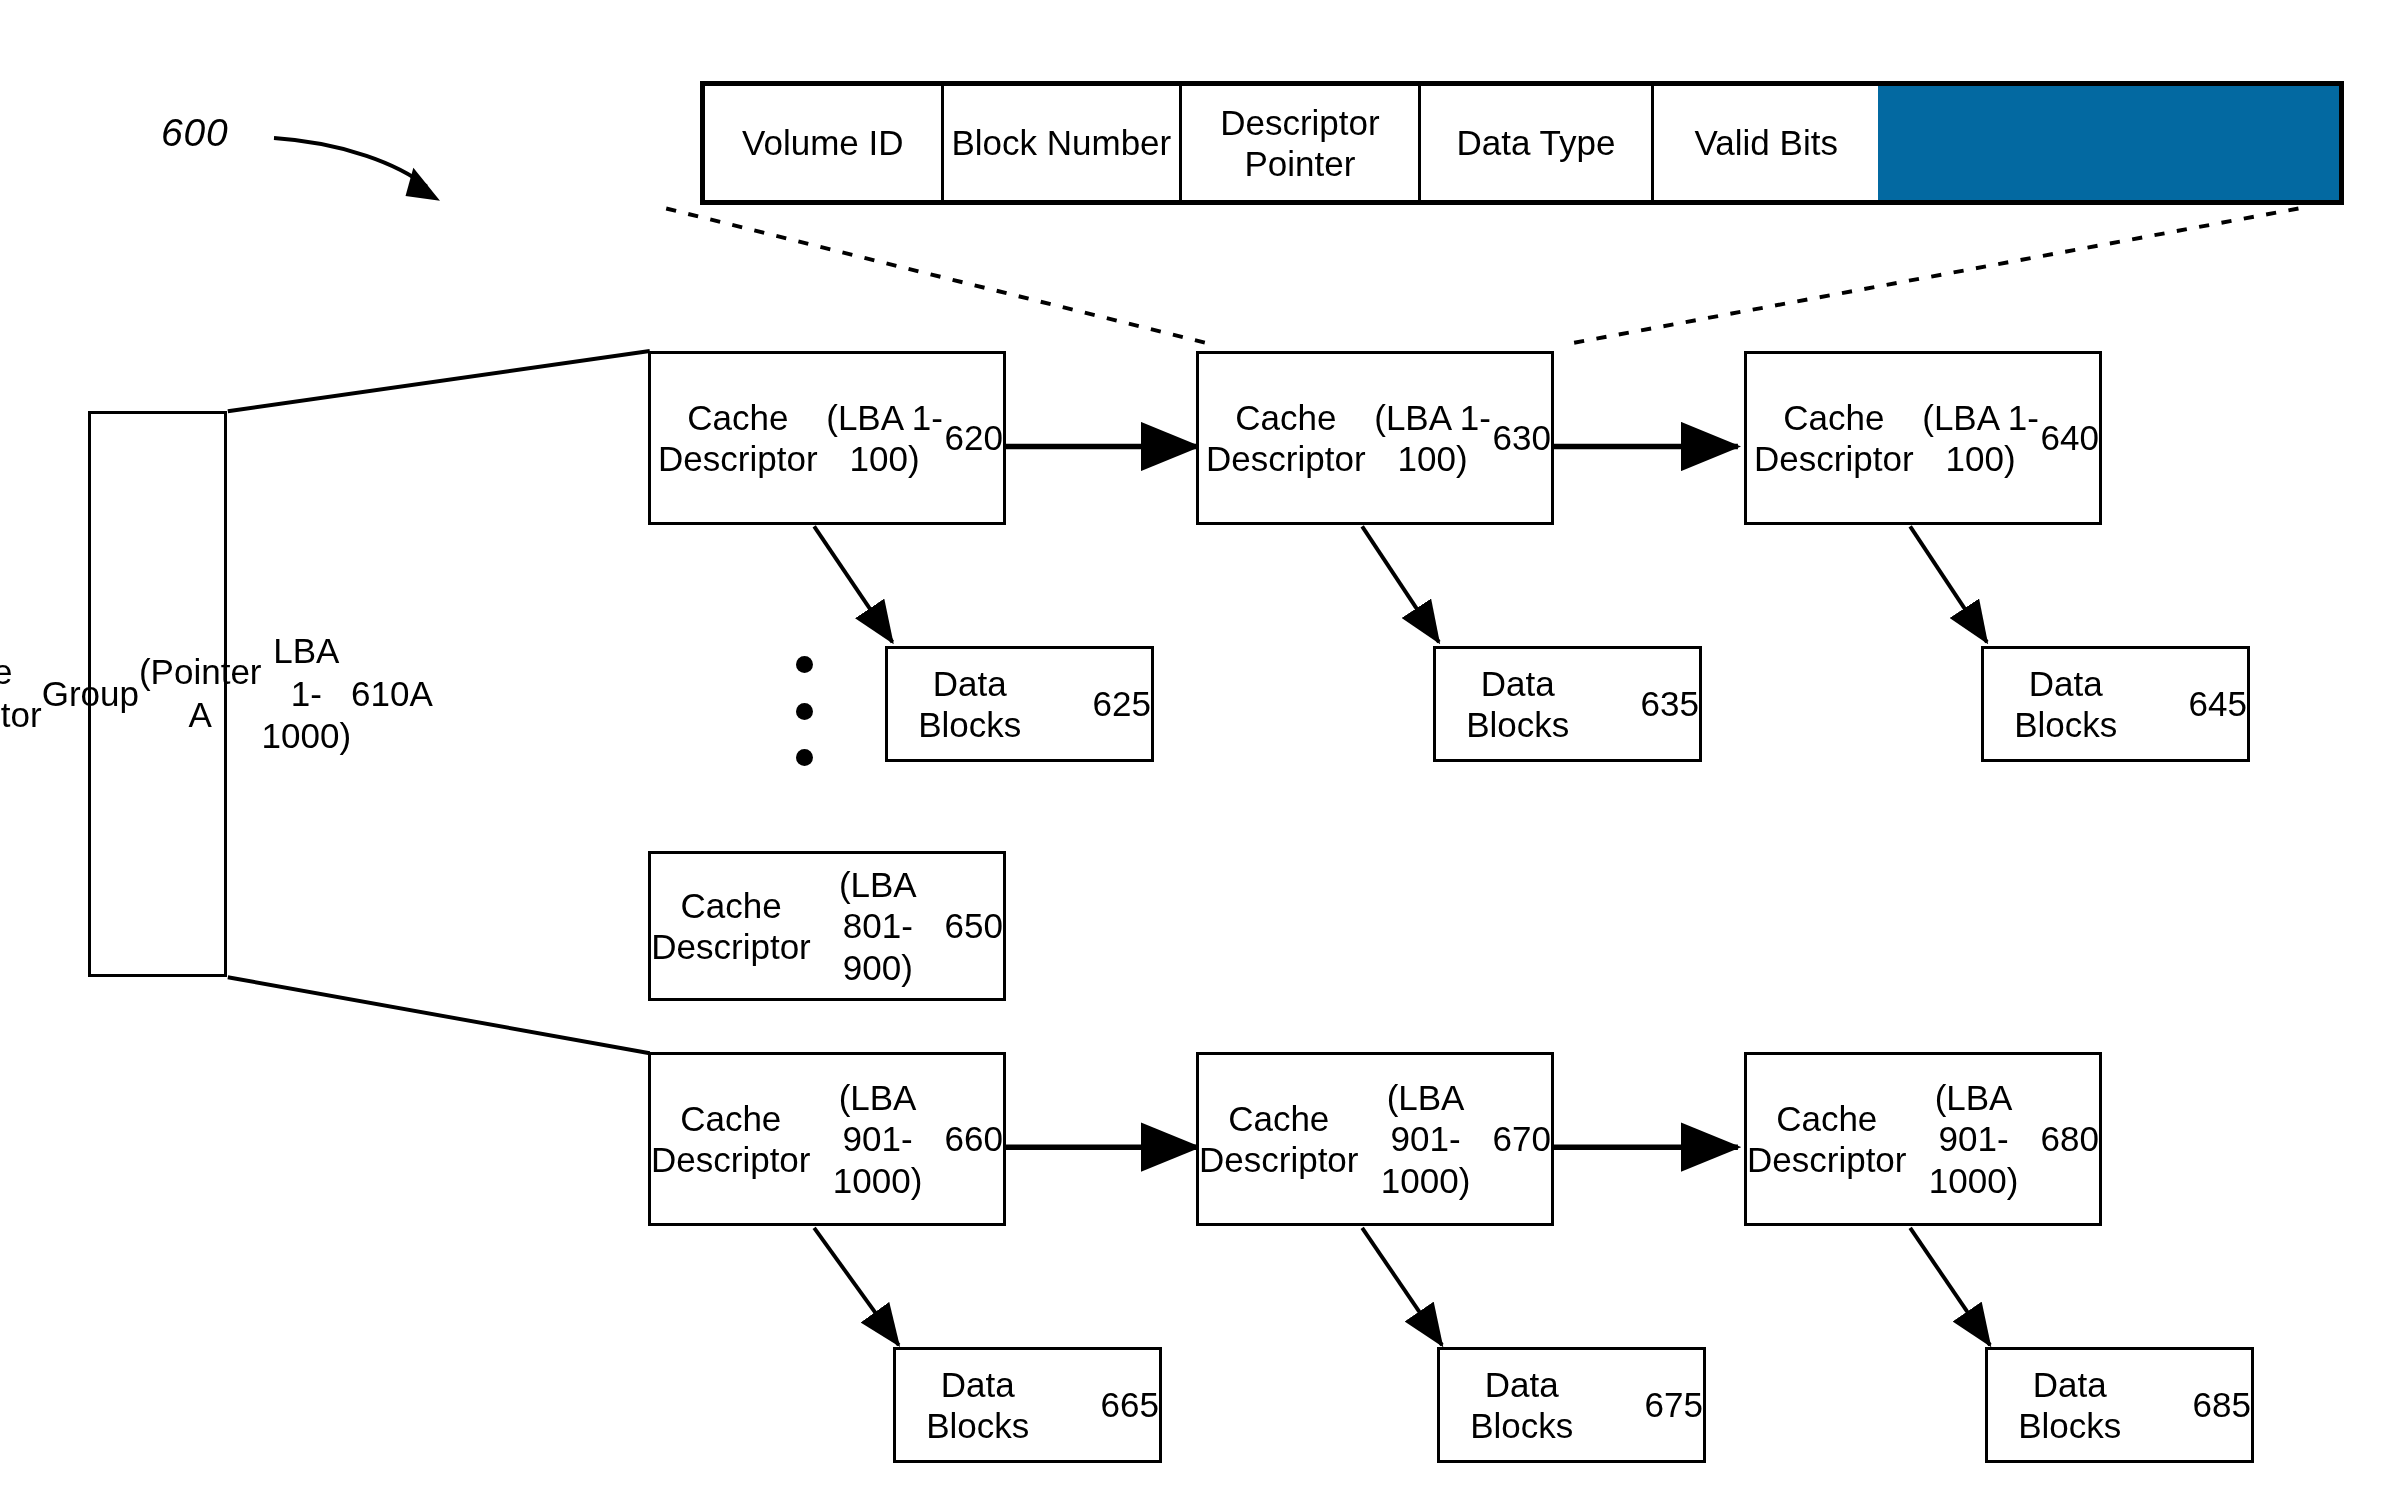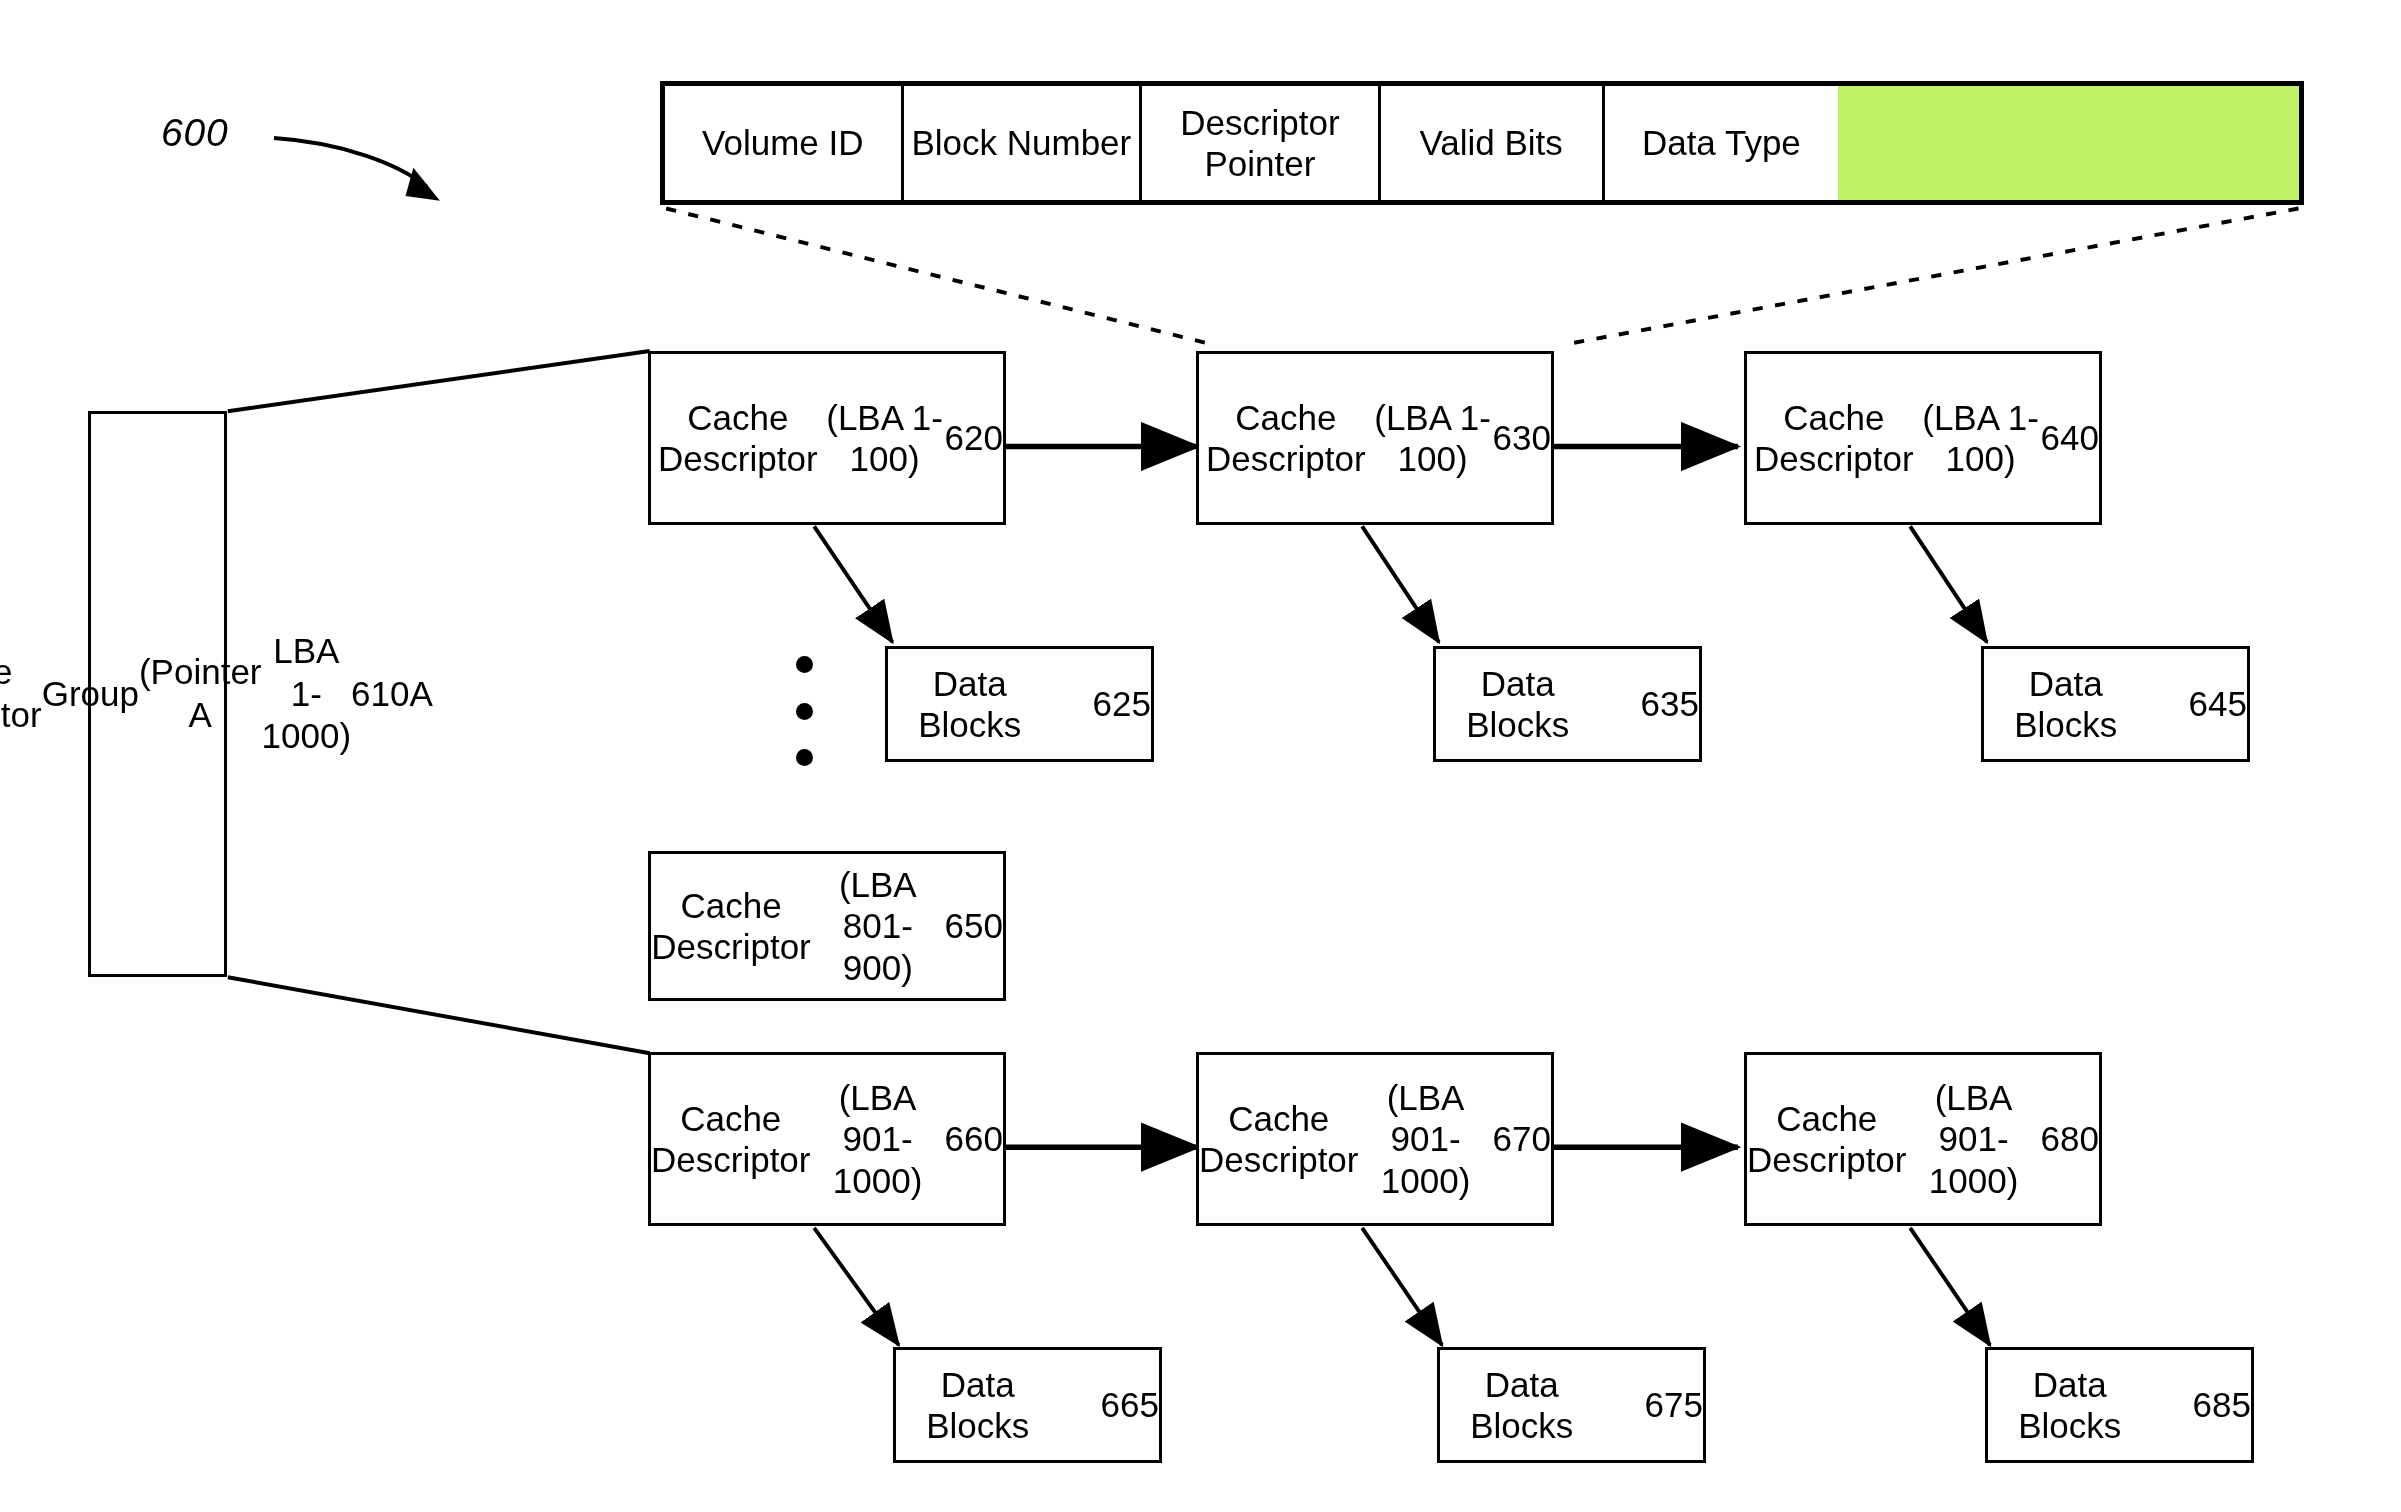--- a/index.html
+++ b/index.html
@@ -52,27 +52,27 @@
     line-height: 1.22;
   }
   .ref {
     text-underline-offset: 3.9px;
     text-decoration-thickness: 3.1px;
   }
 
   
   #attr-table {
     position: absolute;
-    left: 660px;
+    left: 700px;
     top: 81px;
     width: 1644px;
     height: 124px;
     box-sizing: border-box;
     border: 5.5px solid #000;
-    background: #bef264;
+    background: #0369a1;
     display: flex;
   }
   #attr-table .cell {
     box-sizing: border-box;
     border-right: 3.1px solid #000;
     display: flex;
     align-items: center;
     justify-content: center;
     text-align: center;
     font-size: 35px;
@@ -161,22 +161,22 @@
       <path d="M 2440,1568 L 2542,1718"></path>
     </g>
   </svg>
 
   <div id="fig-number">600</div>
 
   <div id="attr-table">
     <div class="cell" style="width:14.6%">Volume ID</div>
     <div class="cell" style="width:14.6%">Block Number</div>
     <div class="cell" style="width:14.6%">Descriptor Pointer</div>
+    <div class="cell" style="width:14.3%">Data Type</div>
     <div class="cell" style="width:13.7%">Valid Bits</div>
-    <div class="cell" style="width:14.3%">Data Type</div>
   </div>
 
   <div class="box group-box" style="left:88px; top:411px; width:139px; height:566px;">
     <div>Cache Descriptor</div>
     <div>Group</div>
     <div>(Pointer A</div>
     <div>LBA 1-1000)</div>
     <div class="ref">610A</div>
   </div>
 

